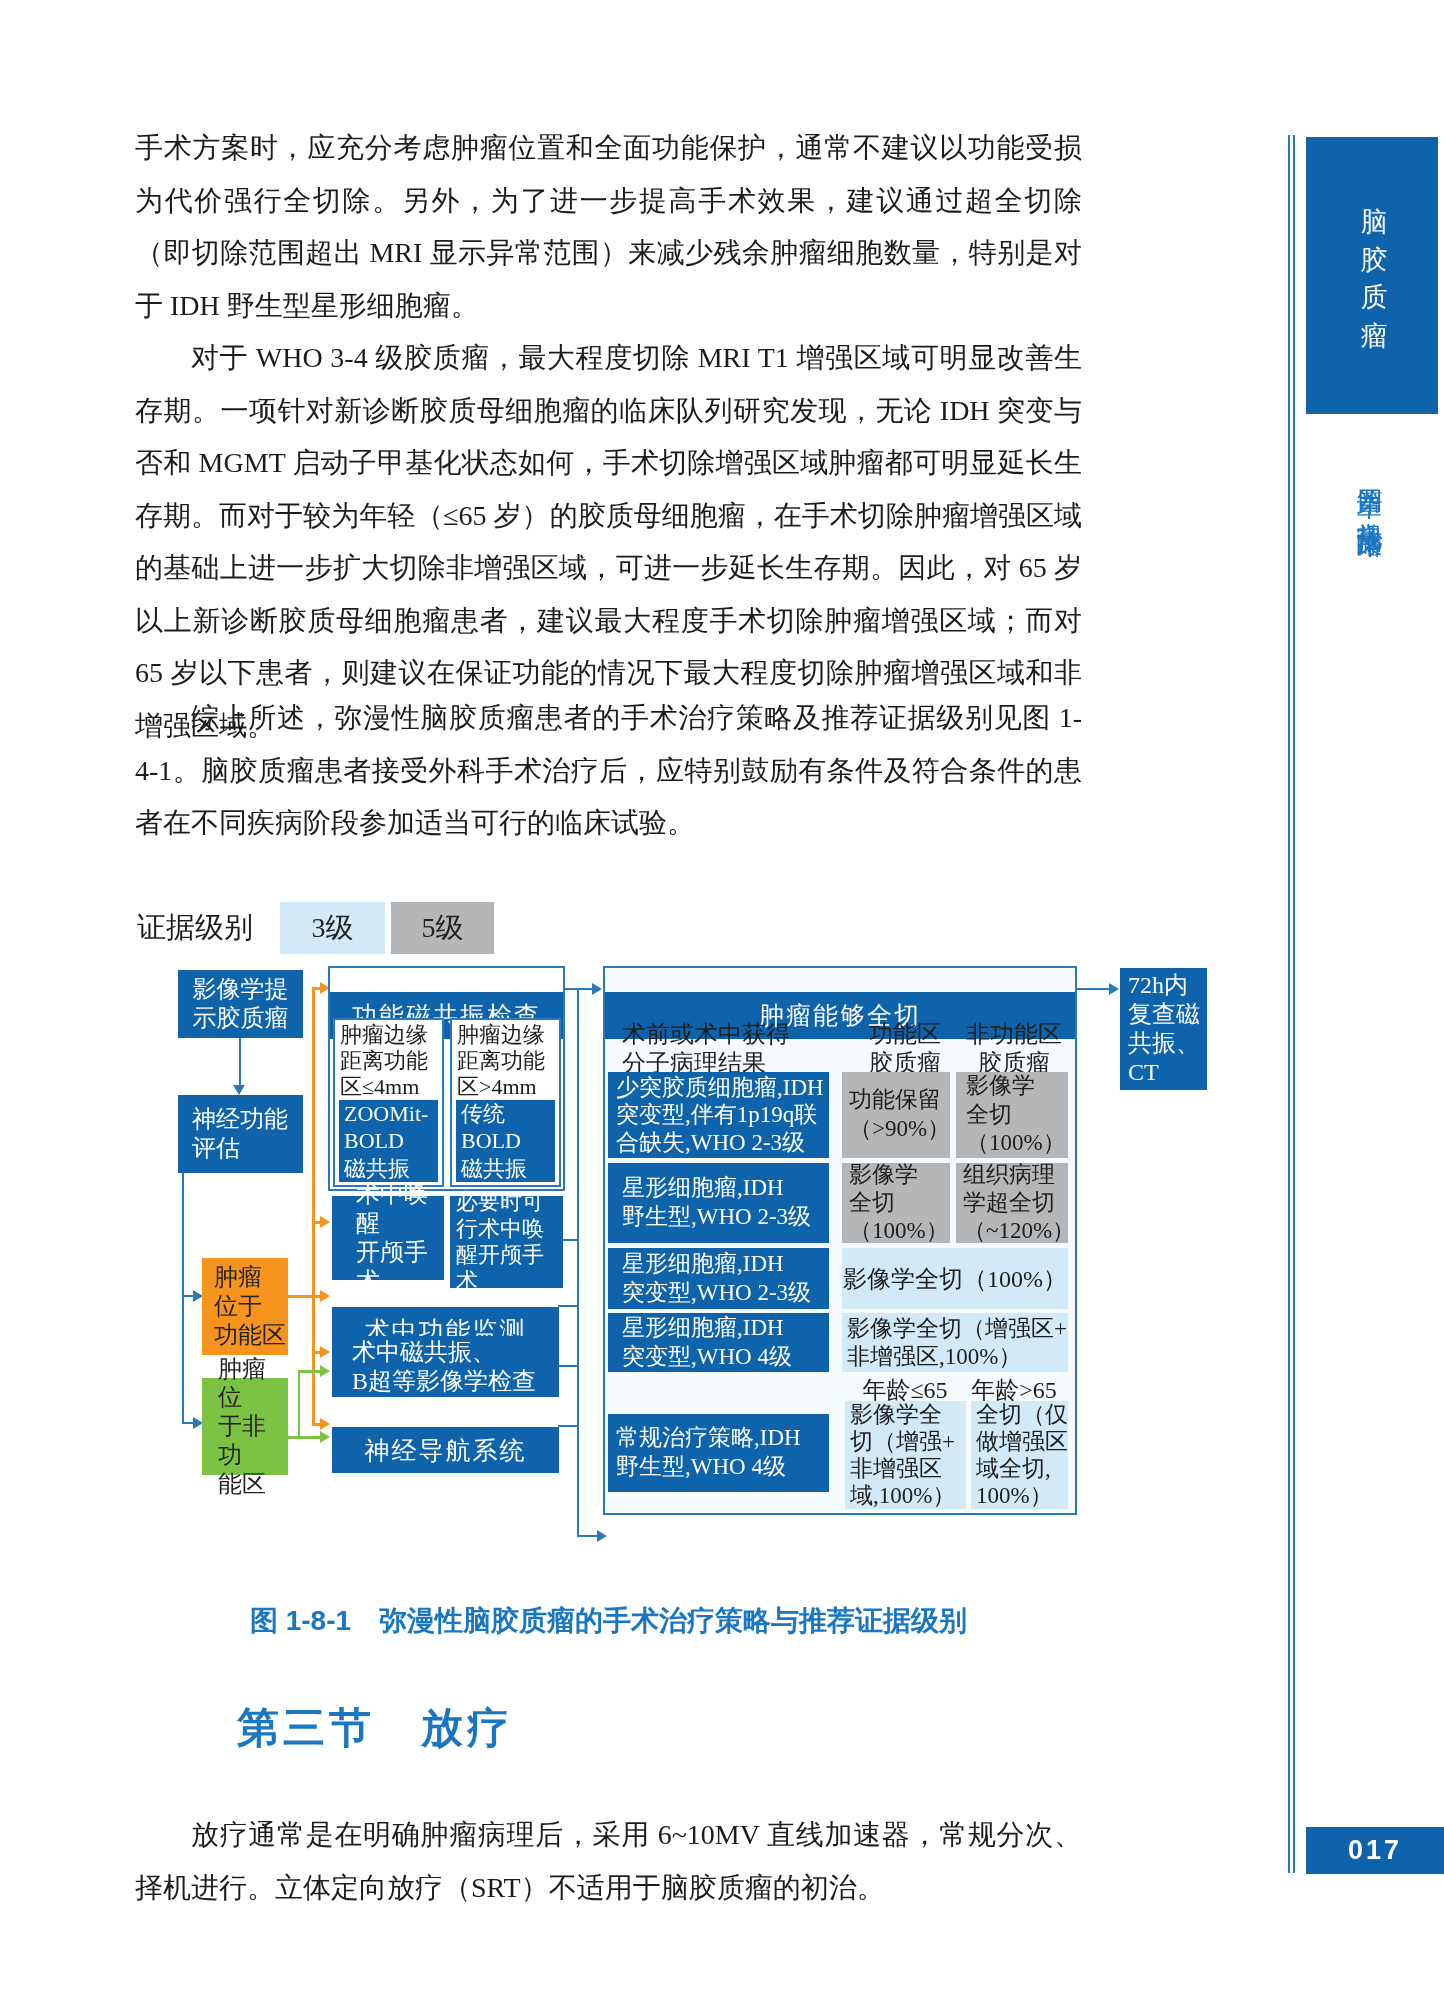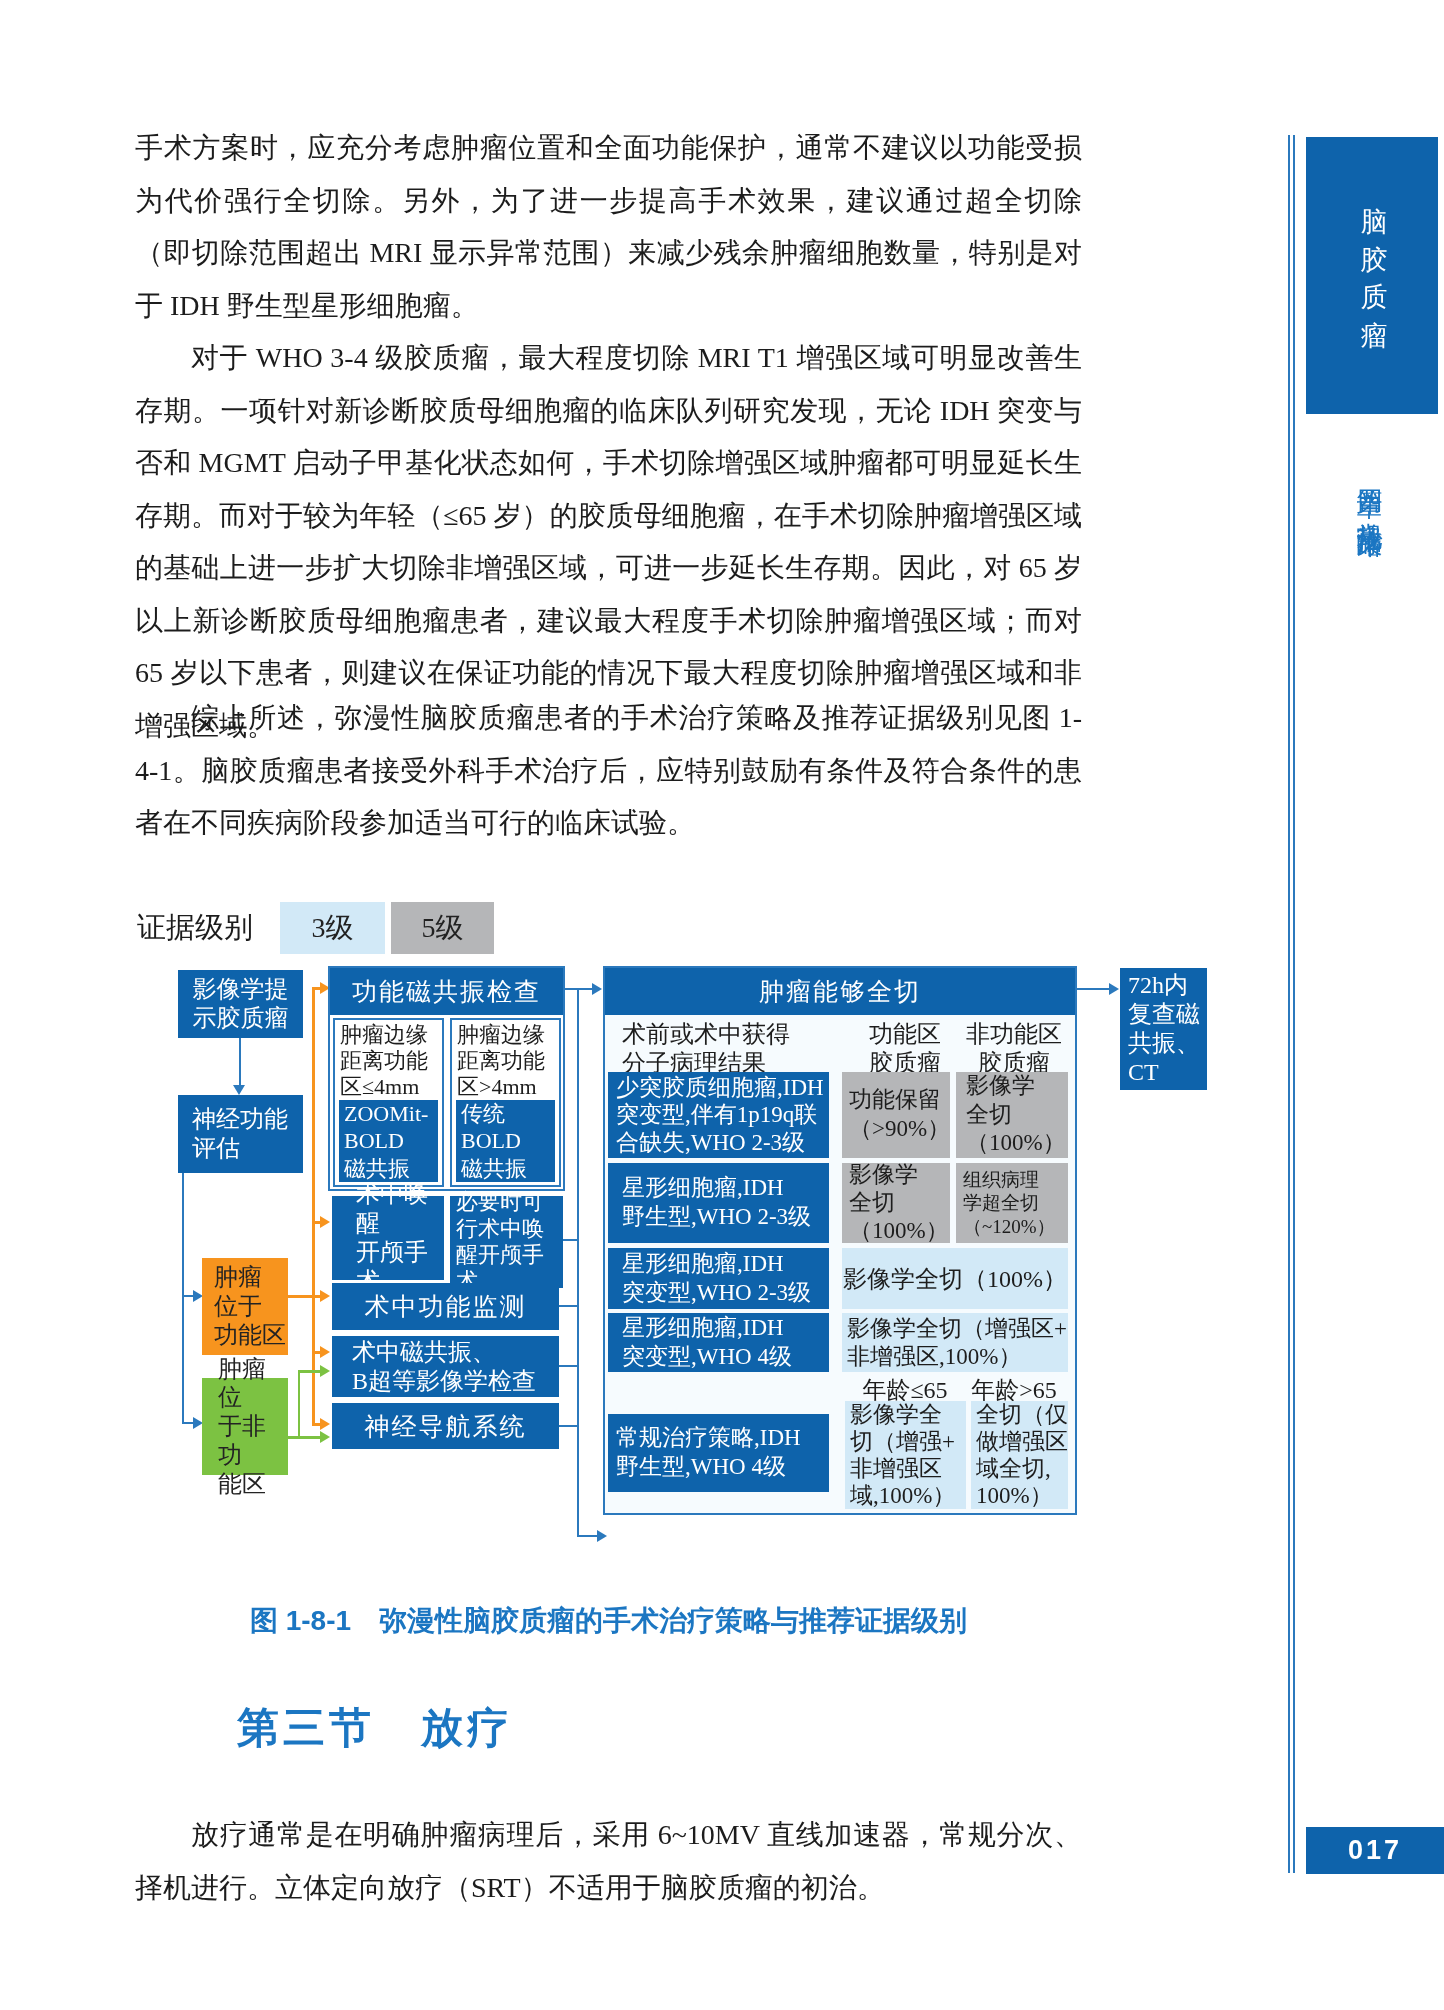--- a/index.html
+++ b/index.html
@@ -30,21 +30,21 @@
   .ln{position:absolute;background:var(--lineblue);}
   .ln.or{background:var(--orange);}
   .ln.gr{background:var(--green);}
   .ah{position:absolute;width:0;height:0;border:6px solid transparent;}
   .ah.r{border-left:10px solid var(--lineblue);border-right:none;}
   .ah.d{border-top:10px solid var(--lineblue);border-bottom:none;}
   .ah.or.r{border-left-color:var(--orange);}
   .ah.gr.r{border-left-color:var(--green);}
   .bordered{border:2px solid var(--lineblue);box-sizing:border-box;background:#fff;}
   .panel{border:2px solid var(--lineblue);box-sizing:border-box;background:var(--panelbg);}
-  .hdrtext{font-size:25px;letter-spacing:2px;}
+  .hdrtext{font-size:25px;letter-spacing:2px;margin-top:24px;}
   .legend-box{position:absolute;display:flex;align-items:center;justify-content:center;
               font-size:28px;color:#222;}
   .vert{writing-mode:vertical-rl;text-orientation:upright;}
   .sans{font-family:"Liberation Sans","DejaVu Sans",sans-serif;}
 </style>
 </head>
 <body>
 
 <div id="page">
 
@@ -165,21 +165,21 @@
 （&gt;90%）</div>
   <div class="abs gb flexl pre" style="left:956px;top:1072px;width:112px;height:86px;font-size:23px;line-height:1.25;padding-left:10px;box-sizing:border-box;">影像学
 全切
 （100%）</div>
 
   <div class="abs bb flexl pre" style="left:608px;top:1163px;width:221px;height:80px;font-size:23px;line-height:1.25;padding-left:14px;box-sizing:border-box;">星形细胞瘤,IDH
 野生型,WHO 2-3级</div>
   <div class="abs gb flexl pre" style="left:842px;top:1163px;width:108px;height:80px;font-size:23px;line-height:1.22;padding-left:7px;box-sizing:border-box;">影像学
 全切
 （100%）</div>
-  <div class="abs gb flexl pre" style="left:956px;top:1163px;width:112px;height:80px;font-size:19px;line-height:1.22;padding-left:7px;box-sizing:border-box;">组织病理
+  <div class="abs gb flexl pre" style="left:956px;top:1163px;width:112px;height:80px;font-size:23px;line-height:1.22;padding-left:7px;box-sizing:border-box;">组织病理
 学超全切
 （~120%）</div>
 
   <div class="abs bb flexl pre" style="left:608px;top:1248px;width:221px;height:61px;font-size:23px;line-height:1.25;padding-left:14px;box-sizing:border-box;">星形细胞瘤,IDH
 突变型,WHO 2-3级</div>
   <div class="abs lb flex pre" style="left:842px;top:1248px;width:226px;height:61px;font-size:24px;">影像学全切（100%）</div>
 
   <div class="abs bb flexl pre" style="left:608px;top:1313px;width:221px;height:59px;font-size:23px;line-height:1.25;padding-left:14px;box-sizing:border-box;">星形细胞瘤,IDH
 突变型,WHO 4级</div>
   <div class="abs lb flexl pre" style="left:842px;top:1313px;width:226px;height:59px;font-size:23px;line-height:1.2;padding-left:5px;box-sizing:border-box;">影像学全切（增强区+

